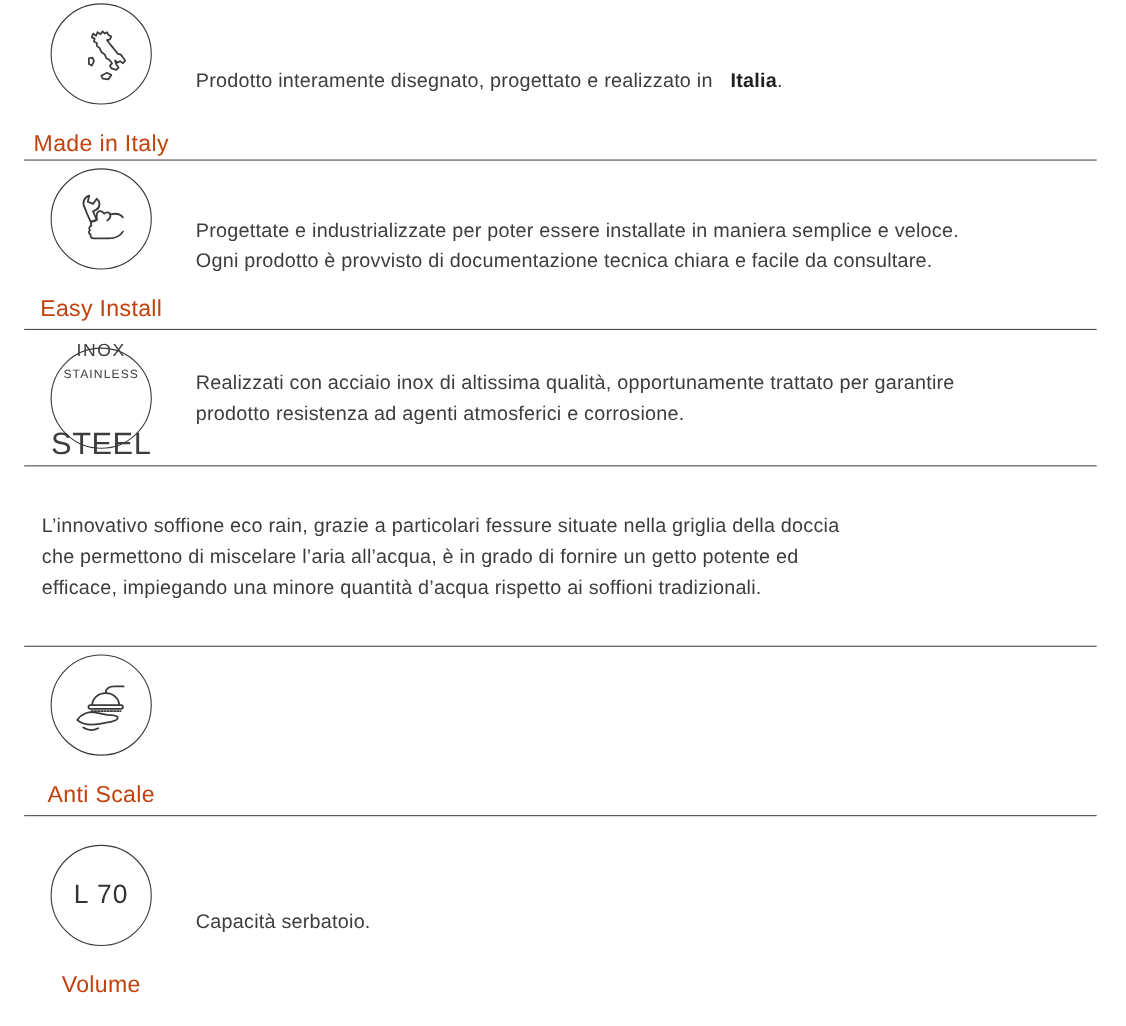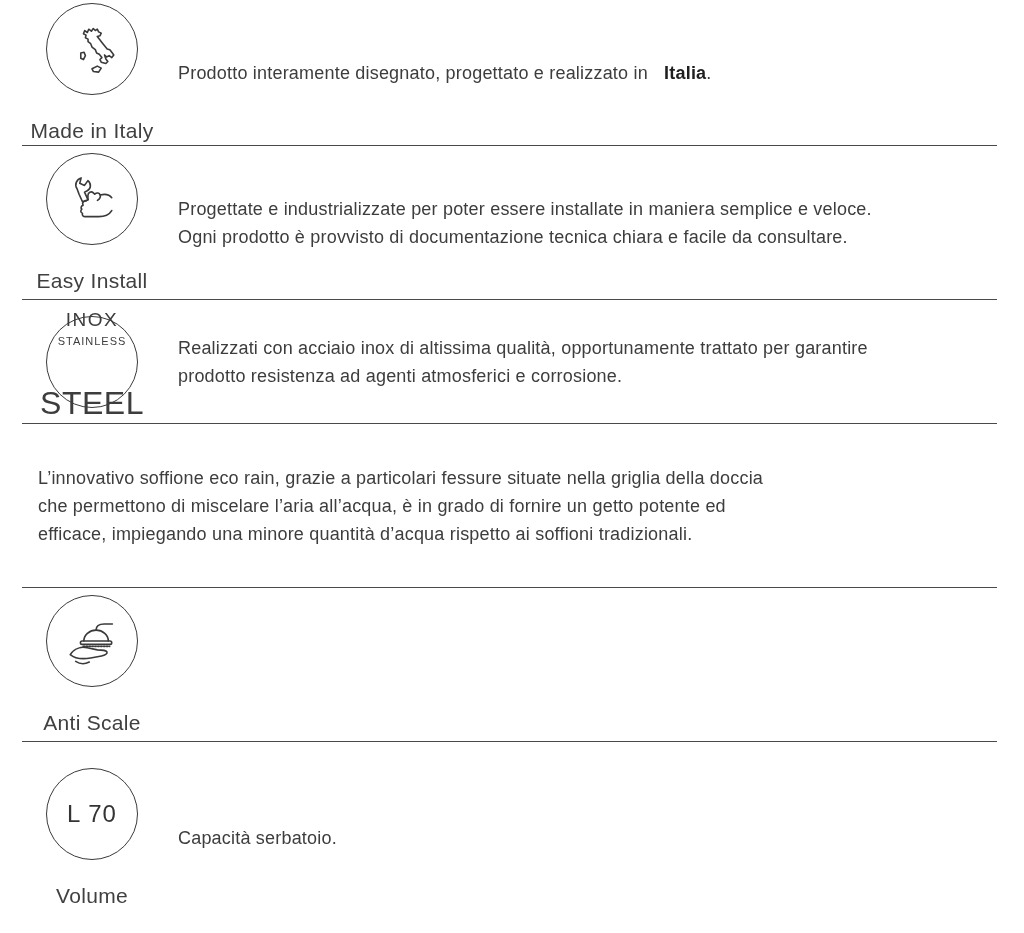--- a/index.html
+++ b/index.html
@@ -11,31 +11,31 @@
   .row-1 { height:146px; }
   .row-2 { height:154px; }
   .row-3 { height:124px; }
   .row-4 { height:164px; }
   .row-5 { height:154px; }
   .row-6 { height:191px; }
   .icon-col { width:140px; flex:0 0 140px; display:flex; flex-direction:column; align-items:center; }
   .icon-circle { width:92px; height:92px; border:1.5px solid #3a3a3a; border-radius:50%;
                  display:flex; flex-direction:column; align-items:center; justify-content:center; }
   .icon-circle svg { display:block; }
-  .icon-label { margin-top:24px; font-size:21px; line-height:24px; color:#404040;
+  .icon-label { margin-top:24px; font-size:21px; line-height:24px; color:#c2410c;
                 letter-spacing:0.3px; text-align:center; white-space:nowrap; }
   .text-col { flex:1; margin-left:16px; }
   .feature-text { font-size:18px; line-height:28px; color:#3d3d3d; letter-spacing:0.2px;
                   white-space:pre-line; }
   .feature-text strong { font-weight:700; color:#1f1f1f;margin-left:11px; }
   
   .inox-lines { text-align:center; color:#3d3d3d; }
-  .inox-line-1 { font-size:19px; line-height:25px; letter-spacing:1.5px; }
+  .inox-line-1 { font-size:16px; line-height:25px; letter-spacing:1.5px; }
   .inox-line-2 { font-size:11px; line-height:13px; letter-spacing:1px; margin-top:3px; }
-  .inox-line-3 { font-size:32px; line-height:25px; letter-spacing:0.5px;margin-top:43px; }
+  .inox-line-3 { font-size:28px; line-height:25px; letter-spacing:0.5px;margin-top:43px; }
   
   .l70-text { font-size:24px; letter-spacing:1px; color:#343434; }
   .art { stroke:#3a3a3a; fill:none; stroke-width:2.4; stroke-linecap:round; stroke-linejoin:round; }
 </style>
 </head>
 <body>
 
 <div class="features">
 
   <div class="feature-row row-1">

